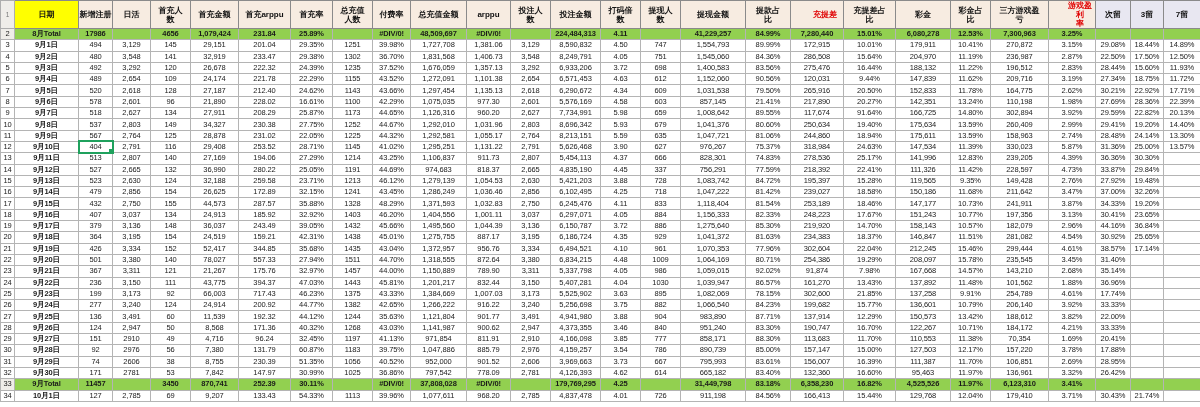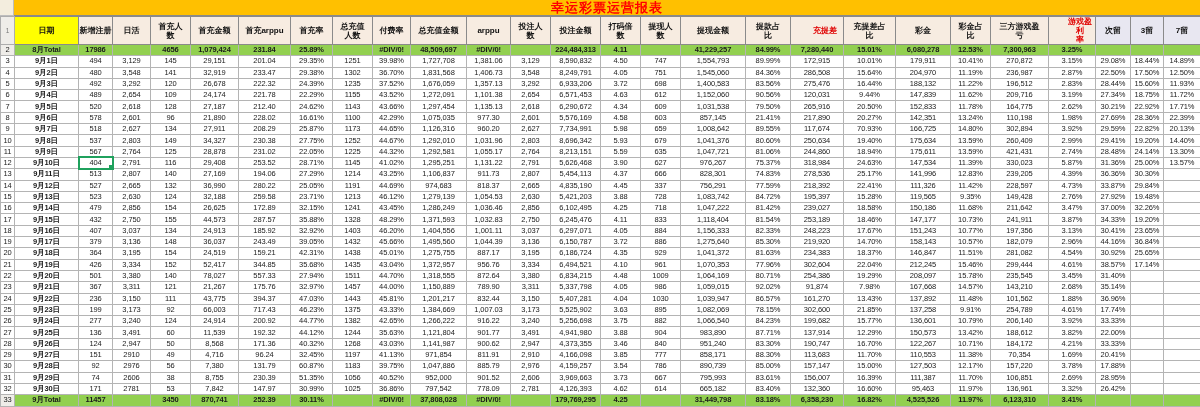--- a/index.html
+++ b/index.html
@@ -42,24 +42,20 @@
   td.sel { outline:2px solid var(--sel,#1FA15D); outline-offset:-1px; z-index:3; }
   td.sel::after {
     content:""; position:absolute; right:-1px; bottom:-1px; width:3px; height:3px;
     background:var(--sel,#1FA15D); border:1px solid #fff; z-index:4;
   }
 </style>
 </head>
 <body>
 
 <div class="sheet">
-  <div class="titlebar">
-    <div class="corner"></div>
-    <div class="titlecell">幸运彩票运营报表</div>
-  </div>
   <table class="grid">
     <colgroup>
       <col style="width:14px">
         <col style="width:64px">
         <col style="width:34px">
         <col style="width:38px">
       <col style="width:40px">
         <col style="width:48px">
         <col style="width:52px">
         <col style="width:42px">
@@ -341,21 +337,21 @@
           <td>44.65%</td>
           <td>1,126,316</td>
           <td>960.20</td>
           <td>2,627</td>
           <td>7,734,991</td>
           <td>5.98</td>
           <td>659</td>
           <td>1,008,642</td>
           <td>89.55%</td>
           <td>117,674</td>
-          <td class="redv">70.93%</td>
+          <td class="redv">91.64%</td>
           <td>166,725</td>
           <td>14.80%</td>
           <td>302,894</td>
           <td class="redv">3.92%</td>
           <td>29.59%</td>
           <td>22.82%</td>
           <td>20.13%</td>
         </tr>
         <tr>
           <td class="gut">10</td>
@@ -402,21 +398,21 @@
           <td>2,764</td>
           <td>8,213,151</td>
           <td>5.59</td>
           <td>635</td>
           <td>1,047,721</td>
           <td>81.06%</td>
           <td>244,860</td>
           <td class="redv">18.94%</td>
           <td>175,611</td>
           <td>13.59%</td>
-          <td>421,431</td>
+          <td>158,963</td>
           <td class="redv">2.74%</td>
           <td>28.48%</td>
           <td>24.14%</td>
           <td>13.30%</td>
         </tr>
         <tr>
           <td class="gut">12</td>
           <td class="datec">9月10日</td>
           <td class="sel">404</td>
           <td>2,791</td>

